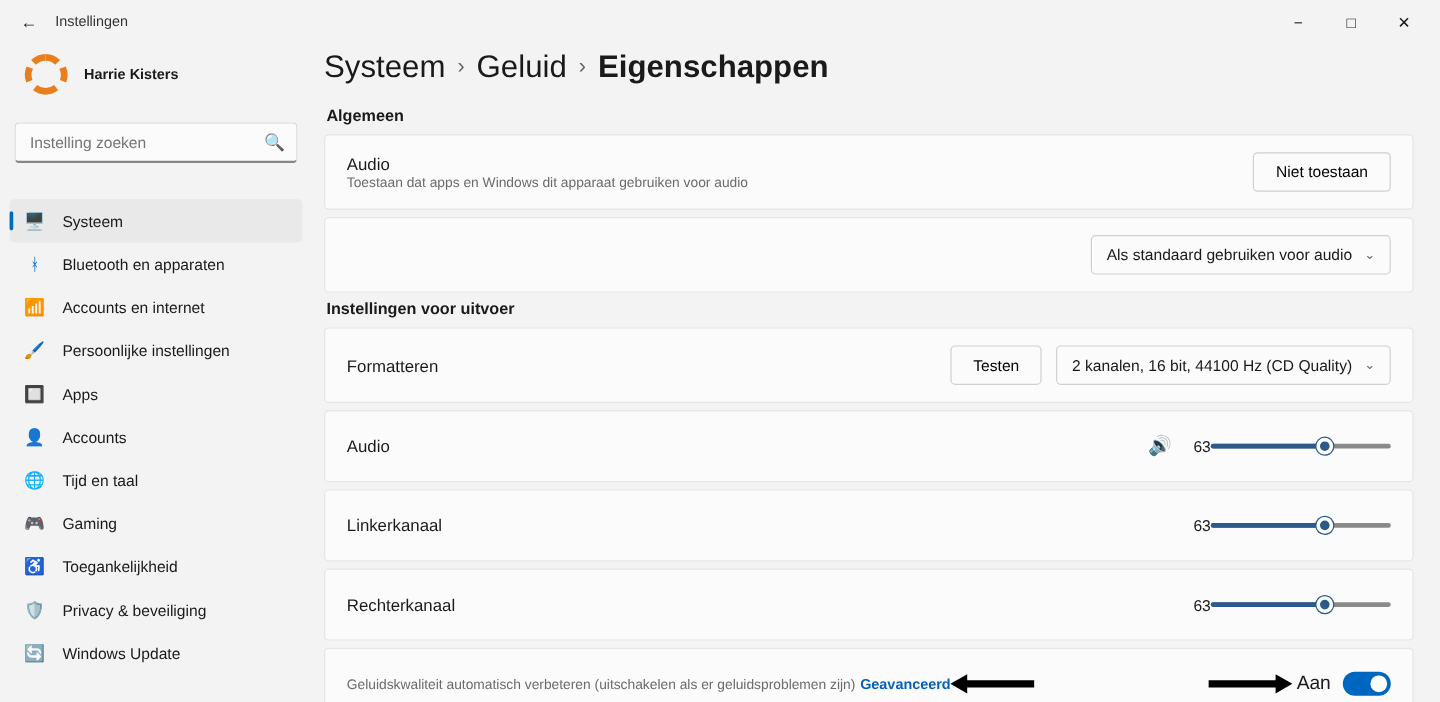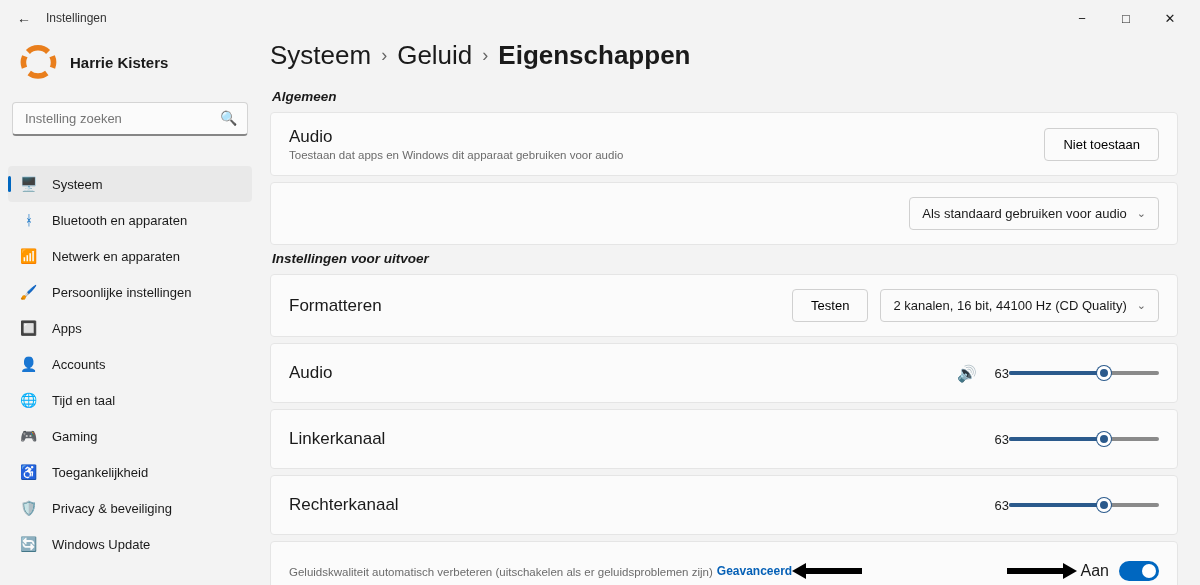--- a/index.html
+++ b/index.html
@@ -7,37 +7,37 @@
 .titlebar { height: 36px; display: flex; align-items: center; padding: 0 8px; }
 .titlebar .back { width: 32px; text-align: center; font-size: 14px; cursor: pointer; }
 .titlebar .title { font-size: 12px; color: #333; margin-left: 6px; }
 .titlebar .controls { margin-left: auto; display: flex; gap: 0; }
 .titlebar .controls span { width: 44px; height: 32px; display: flex; align-items: center; justify-content: center; font-size: 13px; cursor: pointer; }
 .layout { display: flex; height: calc(100% - 36px); }
 .sidebar { width: 260px; padding: 0 8px 8px 8px; flex-shrink: 0; }
 .profile { display: flex; align-items: center; gap: 12px; padding: 6px 10px 16px 10px; }
 .avatar { width: 40px; height: 40px; border-radius: 50%; display: flex; align-items: center; justify-content: center; }
 .avatar svg { width: 38px; height: 38px; }
-.profile .name { font-size: 15px; font-weight: 600; }
+.profile .name { font-size: 12px; font-weight: 600; }
 .search { position: relative; margin: 4px 4px 30px 4px; }
 .search input { width: 100%; height: 34px; background: #fbfbfb; border: 1px solid #d4d4d4; border-bottom: 2px solid #868686; border-radius: 4px; padding: 0 34px 0 12px; font-size: 13px; outline: none; }
 .search .icon { position: absolute; right: 10px; top: 8px; font-size: 14px; color: #5a5a5a; }
 .nav { list-style: none; }
 .nav li { display: flex; align-items: center; gap: 14px; height: 36px; padding: 0 12px; border-radius: 4px; font-size: 13px; cursor: pointer; position: relative; }
 .nav li.active { background: #e9e9e9; }
 .nav li.active::before { content: ""; position: absolute; left: 0; top: 10px; bottom: 10px; width: 3px; background: #0067c0; border-radius: 2px; }
 .nav .icon { width: 18px; height: 18px; display: flex; align-items: center; justify-content: center; font-size: 14px; }
 .main { flex: 1; padding: 4px 22px 10px 10px; overflow-y: auto; }
 .breadcrumb { display: flex; align-items: center; gap: 10px; font-size: 26px; margin-bottom: 18px; }
 .breadcrumb .crumb { font-weight: 400; cursor: pointer; }
 .breadcrumb .chev { font-size: 18px; color: #666; }
 .breadcrumb .crumb.current { font-weight: 600; }
-.section-title { font-size: 13.5px; font-weight: 600; margin: 6px 0 8px 2px; font-style: italic; }
+.section-title { font-size: 13.5px; font-weight: 600; margin: 6px 0 8px 2px; }
 .card { background: #fbfbfb; border: 1px solid #e5e5e5; border-radius: 4px; padding: 14px 18px; margin-bottom: 6px; display: flex; align-items: center; min-height: 60px; }
-.card .label { font-size: 17px; }
+.card .label { font-size: 14px; }
 .card .sub { font-size: 11.5px; color: #6b6b6b; margin-top: 2px; }
 .card .right { margin-left: auto; display: flex; align-items: center; gap: 12px; }
 .btn { background: #fbfbfb; border: 1px solid #d0d0d0; border-radius: 4px; padding: 8px 18px; font-size: 13px; cursor: pointer; }
 .dropdown { background: #fbfbfb; border: 1px solid #d0d0d0; border-radius: 4px; padding: 8px 12px; font-size: 13px; cursor: pointer; display: flex; align-items: center; gap: 10px; }
 .dropdown .chev { font-size: 11px; color: #666; }
 .slider-wrap { display: flex; align-items: center; }
 .slider-val { font-size: 13px; width: 20px; text-align: right; }
 .slider { width: 150px; height: 20px; position: relative; cursor: pointer; }
 .slider .track { position: absolute; top: 8px; left: 0; right: 0; height: 4px; background: #8a8a8a; border-radius: 2px; }
 .slider .fill { position: absolute; top: 8px; left: 0; height: 4px; background: #2b5a8c; border-radius: 2px; }
@@ -91,21 +91,21 @@
         <li class="active">
           <span class="icon" style="color: rgb(0, 103, 192);">🖥️</span>
           <span>Systeem</span>
         </li>
         <li>
           <span class="icon" style="color: rgb(0, 103, 192);">ᚼ</span>
           <span>Bluetooth en apparaten</span>
         </li>
         <li>
           <span class="icon" style="color: rgb(11, 143, 79);">📶</span>
-          <span>Netwerk en apparaten</span>
+          <span>Accounts en internet</span>
         </li>
         <li>
           <span class="icon" style="color: rgb(233, 126, 28);">🖌️</span>
           <span>Persoonlijke instellingen</span>
         </li>
         <li>
           <span class="icon" style="color: rgb(185, 65, 106);">🔲</span>
           <span>Apps</span>
         </li>
         <li>

